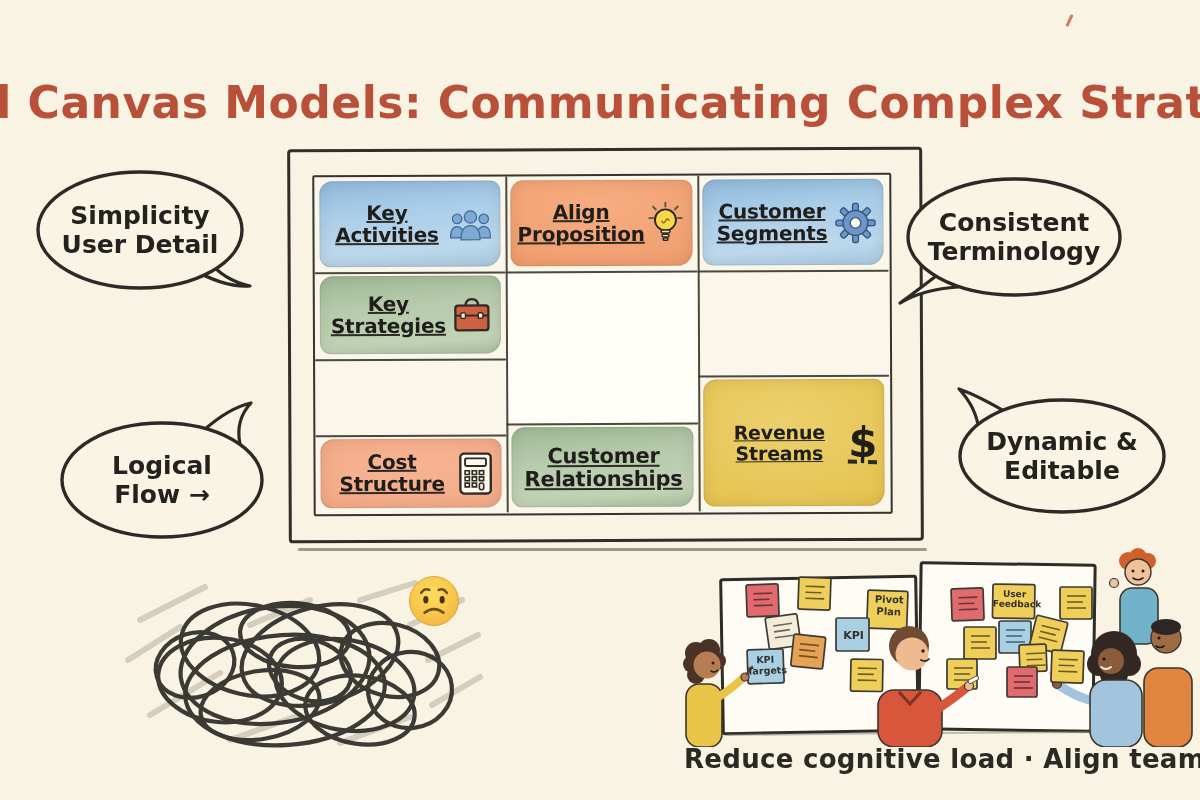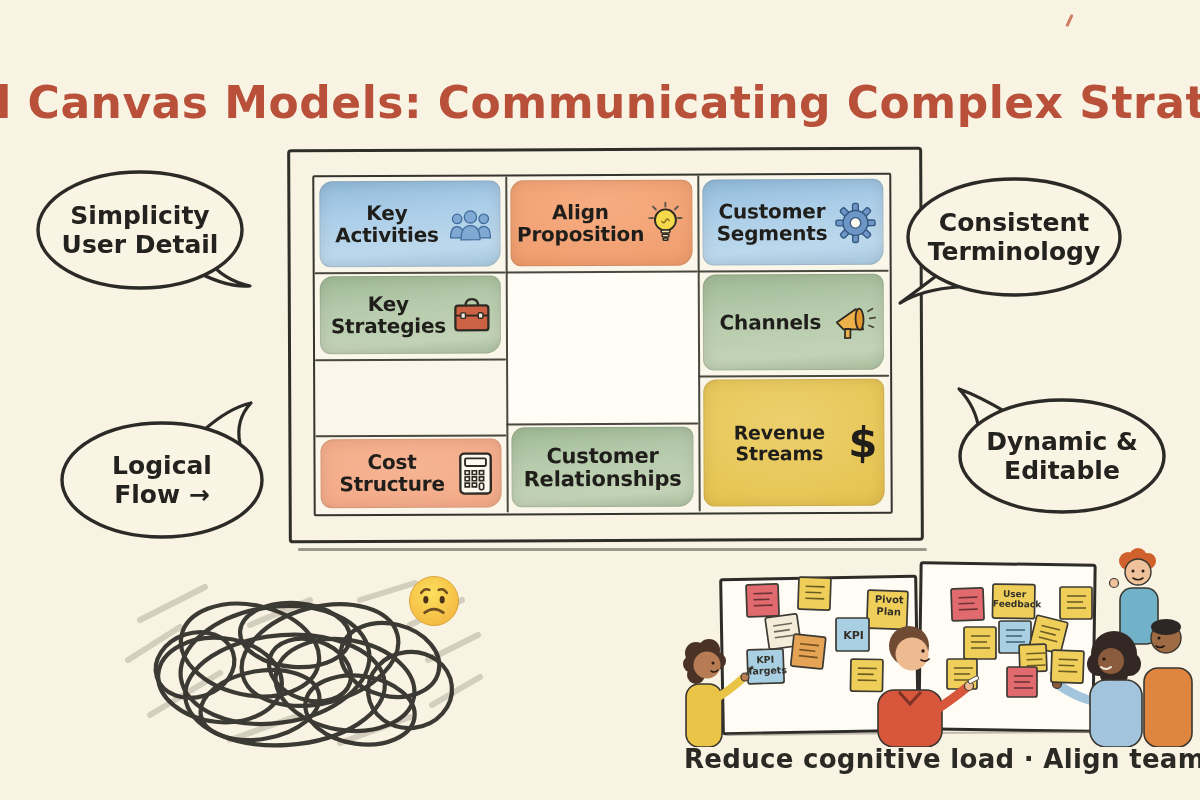--- a/index.html
+++ b/index.html
@@ -37,21 +37,21 @@
   .gh{height:2.2px;}
   .cell{position:absolute;}
   .blob{position:absolute;left:5px;top:4px;right:5px;bottom:5px;border-radius:13px 10px 15px 11px;
         box-shadow:inset 0 0 0 1px rgba(70,60,40,.10), inset 0 0 14px rgba(70,60,40,.14);}
   .c-blue  {background:linear-gradient(175deg,#8fb9da 0%,#aacde8 35%,#bcd8ec 75%,#a9cbe2 100%);}
   .c-green {background:linear-gradient(175deg,#9fb996 0%,#b6cbac 40%,#c2d2b6 80%,#adc3a2 100%);}
   .c-orange{background:radial-gradient(115% 105% at 50% 30%,#f6ad82 0%,#f1a071 60%,#ec9563 100%);}
   .c-salmon{background:radial-gradient(115% 105% at 50% 40%,#f6b493 0%,#f3a987 70%,#efa17d 100%);}
   .c-yellow{background:radial-gradient(125% 115% at 45% 35%,#ecd06e 0%,#e7c554 55%,#dfb63f 100%);}
   .cell-content{position:absolute;inset:0;display:flex;align-items:center;
-    justify-content:center;padding:0 12px 0 12px;}
+    justify-content:space-between;padding:0 12px 0 12px;text-decoration:underline;}
   .cell-label{flex:1;text-align:center;font-size:20px;font-weight:600;color:#1f1e1a;
     line-height:1.08;letter-spacing:-.2px;}
   .cell-content.no-icon .cell-label{padding:0 6px;}
   .icon{flex:0 0 auto;}
   .dollar-glyph{font-size:42px;font-weight:700;color:#1f1e1a;transform:rotate(2deg);line-height:1;}
   
   .bubble{position:absolute;}
   .bubble svg{position:absolute;left:0;top:0;}
   .bubble-text{position:absolute;display:flex;align-items:center;justify-content:center;
     text-align:center;font-size:25px;font-weight:600;color:#24221e;line-height:1.18;}
@@ -154,38 +154,20 @@
         <svg class="icon" width="44" height="40" viewBox="0 0 48 42">
           <path d="M17 11 Q17 3 24 3 Q31 3 31 11" fill="none" stroke="#2e2a24" stroke-width="2.6"></path>
           <rect x="6" y="10" width="36" height="27" rx="3" fill="#cd6143" stroke="#2e2a24" stroke-width="2.5"></rect>
           <line x1="6" y1="21" x2="42" y2="21" stroke="#2e2a24" stroke-width="2"></line>
           <rect x="12" y="18" width="5" height="6" rx="1" fill="#f3e9d8" stroke="#2e2a24" stroke-width="1.5"></rect>
           <rect x="31" y="18" width="5" height="6" rx="1" fill="#f3e9d8" stroke="#2e2a24" stroke-width="1.5"></rect>
         </svg>
       </div>
     </div>
 
-    <div class="cell" style="left:383px;top:95px;width:191px;height:105px">
-      <div class="blob c-green"></div>
-      <div class="cell-content">
-        <div class="cell-label">Channels</div>
-        <svg class="icon" width="46" height="38" viewBox="0 0 52 42">
-          <g transform="rotate(-10 26 21)">
-            <path d="M7 17 L31 6 L35 30 L13 26 Z" fill="#edb14c" stroke="#2e2a24" stroke-width="2" stroke-linejoin="round"></path>
-            <ellipse cx="33" cy="18" rx="4.5" ry="12" fill="#e3992f" stroke="#2e2a24" stroke-width="2" transform="rotate(8 33 18)"></ellipse>
-            <path d="M15 26 L13 36 L19 37 L21 27 Z" fill="#edb14c" stroke="#2e2a24" stroke-width="2" stroke-linejoin="round"></path>
-          </g>
-          <g stroke="#4a4538" stroke-width="2" stroke-linecap="round">
-            <line x1="42" y1="8" x2="47" y2="5"></line>
-              <line x1="44" y1="16" x2="50" y2="15"></line>
-              <line x1="43" y1="24" x2="48" y2="26"></line>
-          </g>
-        </svg>
-      </div>
-    </div>
 
 
     <div class="cell" style="left:0;top:258px;width:191px;height:78px">
       <div class="blob c-salmon"></div>
       <div class="cell-content">
         <div class="cell-label">Cost Structure</div>
         <svg class="icon" width="38" height="46" viewBox="0 0 40 48">
           <rect x="4" y="3" width="32" height="42" rx="4" fill="#fdf9ef" stroke="#2e2a24" stroke-width="2.5"></rect>
           <rect x="9" y="8" width="22" height="8" rx="1.5" fill="#fdf9ef" stroke="#2e2a24" stroke-width="2"></rect>
           <g fill="#fdf9ef" stroke="#2e2a24" stroke-width="1.7">

